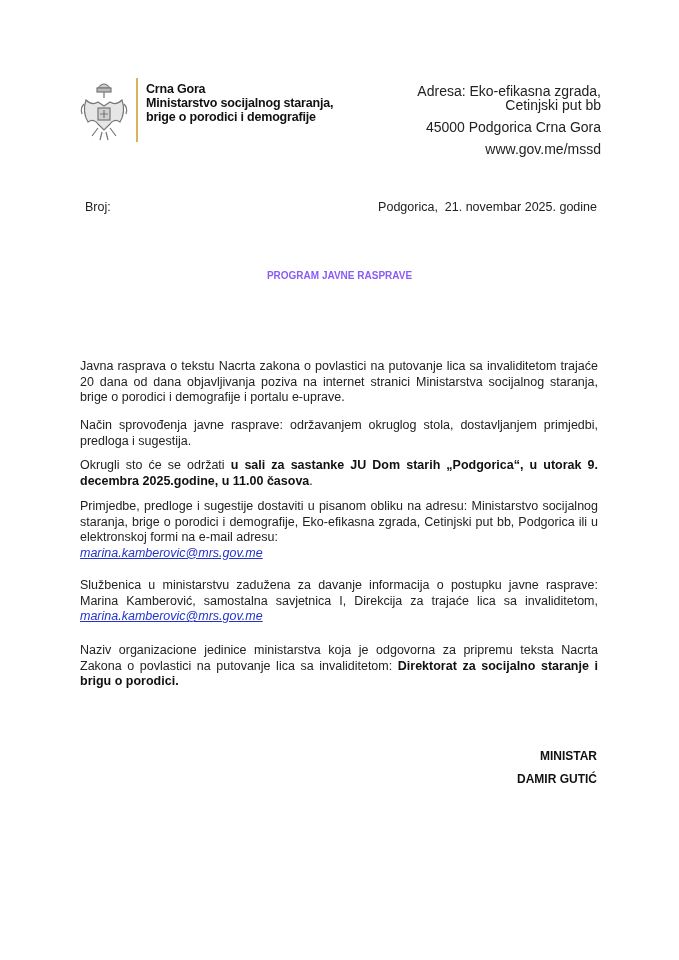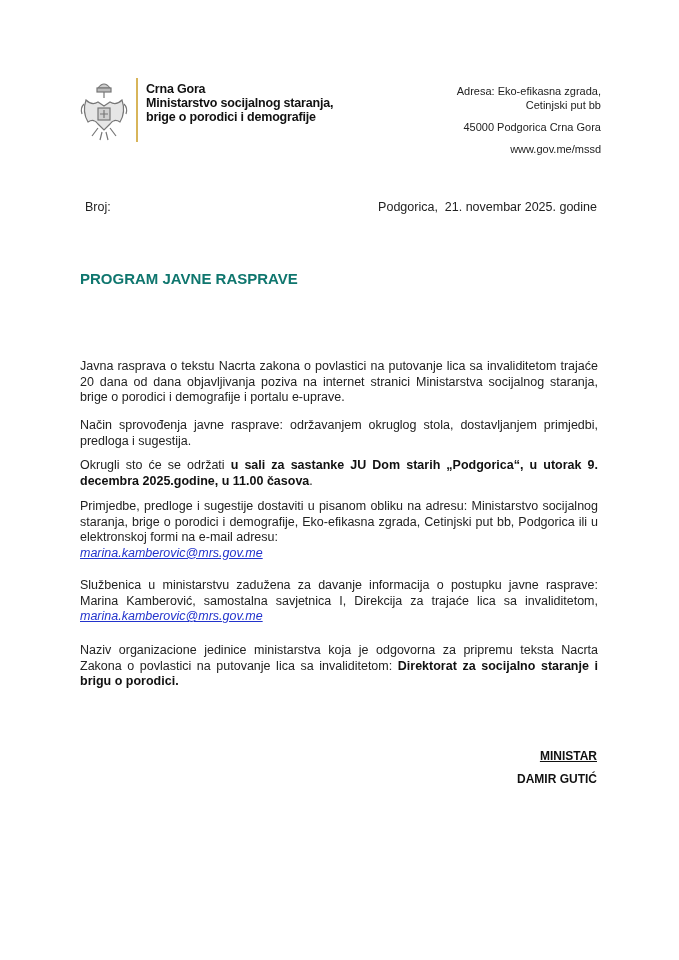--- a/index.html
+++ b/index.html
@@ -2,39 +2,39 @@
 <html><head>
 <meta charset="utf-8">
 <style>
   html, body { margin:0; padding:0; background:#ffffff; }
   body { width:679px; height:960px; position:relative; font-family:"Liberation Sans", sans-serif; color:#1a1a1a; overflow:hidden; }
   .page { position:absolute; left:0; top:12px; width:679px; height:960px; }
   .logo { position:absolute; left:78px; top:66px; width:52px; height:66px; }
   .vline { position:absolute; left:136px; top:66px; width:2px; height:64px; background:#d8b55a; }
   .org { position:absolute; left:146px; top:70px; font-size:12.5px; line-height:14px; font-weight:bold; color:#111; letter-spacing:-0.2px; }
   .org div { white-space:nowrap; }
-  .addr { position:absolute; right:78px; top:72px; text-align:right; font-size:11px; color:#222; line-height:14px; }
+  .addr { position:absolute; right:78px; top:72px; text-align:right; font-size:14px; color:#222; line-height:14px; }
   .addr .gap { margin-top:8px; }
   .meta { position:absolute; left:85px; right:82px; top:188px; font-size:12.5px; color:#222; }
   .meta .broj { position:absolute; left:0; top:0; }
   .meta .date { position:absolute; right:0; top:0; white-space:pre; }
-  .title { position:absolute; left:80px; right:80px; font-weight:bold; font-size:15px; color:#0f766e; }
+  .title { position:absolute; left:80px; right:80px; text-align:center; font-weight:bold; font-size:10px; color:#8b5cf6; }
   .t1 { top:258px; }
   .t2 { top:282px; line-height:15px; }
   .body { position:absolute; left:80px; width:518px; font-size:12.5px; line-height:15.6px; text-align:justify; color:#222; }
   .p1 { top:347px; }
   .p2 { top:406px; }
   .p3 { top:446px; }
   .p4 { top:487px; }
   .p5 { top:566px; }
   .p6 { top:631px; }
   b { font-weight:bold; color:#111; }
   a.mail { color:#2233cc; text-decoration:underline;font-style:italic; }
   .sign { position:absolute; right:82px; text-align:right; font-weight:bold; font-size:12px; color:#111; }
-  .s1 { top:737px;text-decoration:underline; }
+  .s1 { top:737px; }
   .s2 { top:760px; }
 </style>
 </head>
 <body>
 
 <div class="page">
 
   <div class="logo">
     <svg width="52" height="66" viewBox="0 0 52 66">
       <g fill="none" stroke="#777" stroke-width="1.2">

